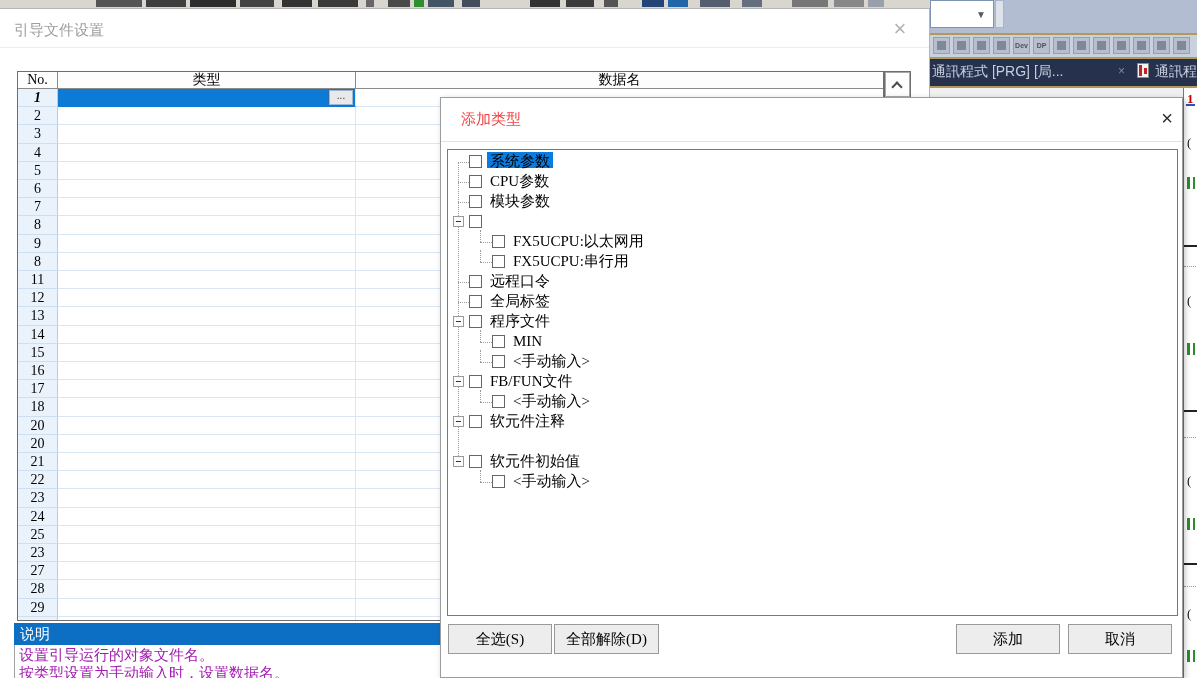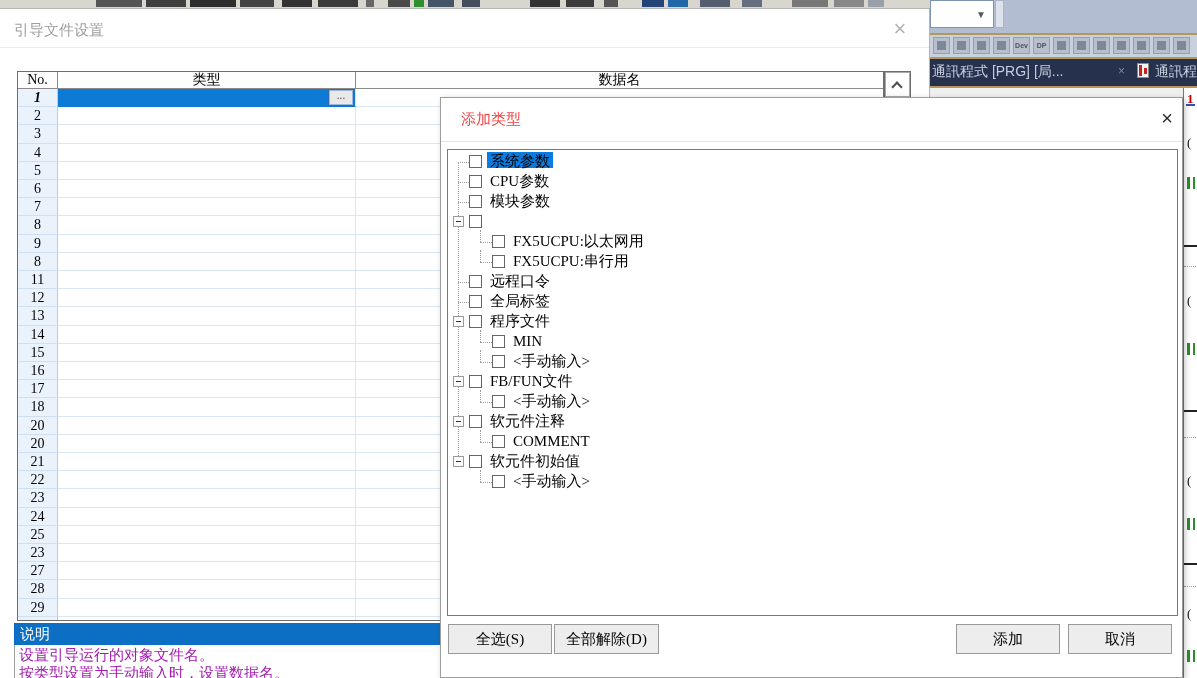--- a/index.html
+++ b/index.html
@@ -448,26 +448,20 @@
           <div class="tree-checkbox" style="left: 44px;"></div>
           <div class="tree-label" style="left: 62px;">&lt;手动输入&gt;</div>
         </div>
         <div class="tree-row" style="top: 262px;">
           <div class="expander">
             <div class="minus"></div>
           </div>
           <div class="tree-checkbox" style="left: 21px;"></div>
           <div class="tree-label" style="left: 39px;">软元件注释</div>
         </div>
-        <div class="tree-row" style="top: 282px;">
-          <div class="child-vline" style="left: 32px; top: -2px; height: 12px;"></div>
-          <div class="stub" style="left: 32px; top: 10px; width: 12px;"></div>
-          <div class="tree-checkbox" style="left: 44px;"></div>
-          <div class="tree-label" style="left: 62px;">COMMENT</div>
-        </div>
         <div class="tree-row" style="top: 302px;">
           <div class="expander">
             <div class="minus"></div>
           </div>
           <div class="tree-checkbox" style="left: 21px;"></div>
           <div class="tree-label" style="left: 39px;">软元件初始值</div>
         </div>
         <div class="tree-row" style="top: 322px;">
           <div class="child-vline" style="left: 32px; top: -2px; height: 12px;"></div>
           <div class="stub" style="left: 32px; top: 10px; width: 12px;"></div>

